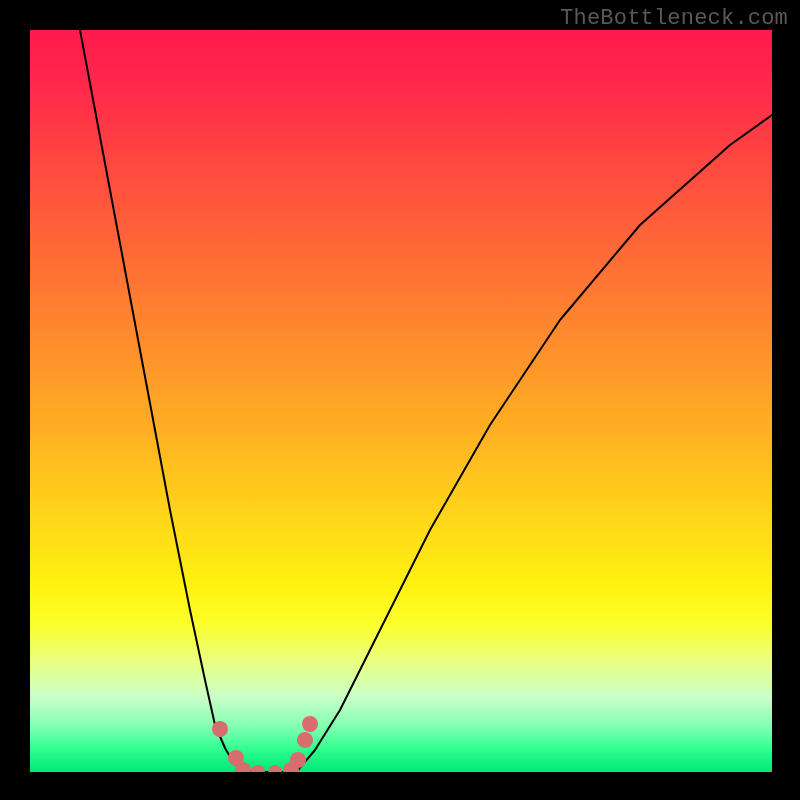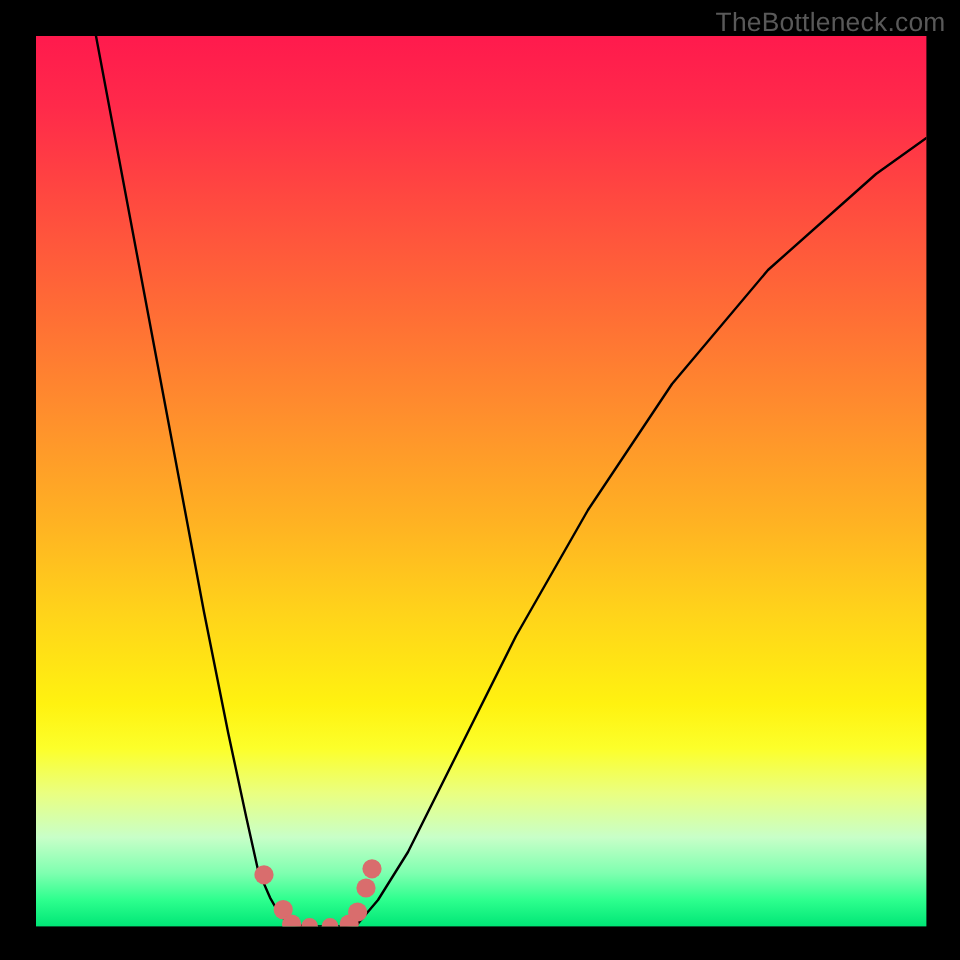--- a/index.html
+++ b/index.html
@@ -7,21 +7,21 @@
   .frame {
     width: 800px;
     height: 800px;
     background: #000;
     position: relative;
   }
   .watermark {
     position: absolute;
     top: 6px;
     right: 12px;
-    font-family: Liberation Sans, sans-serif;
+    font-family: Liberation Mono, monospace;
     font-size: 22px;
     color: #595959;
     letter-spacing: 0.2px;
     z-index: 10;
   }
   .plot {
     position: absolute;
     left: 30px;
     top: 30px;
     width: 742px;

